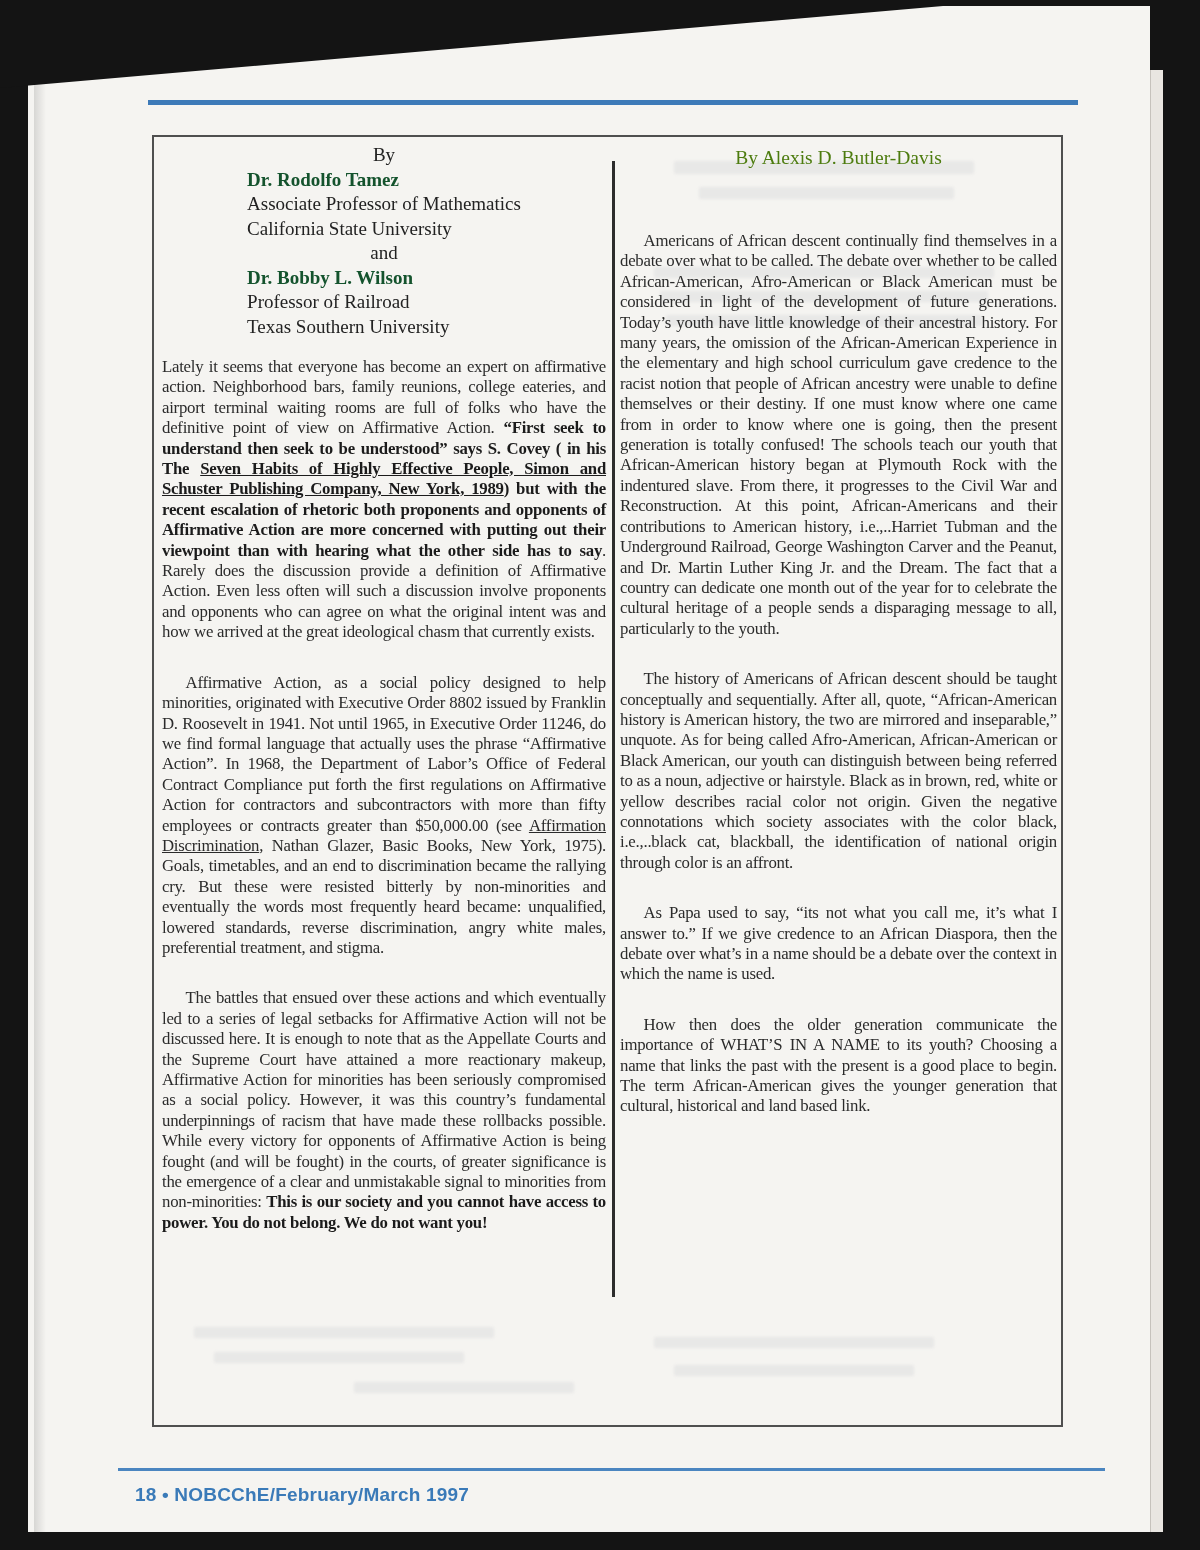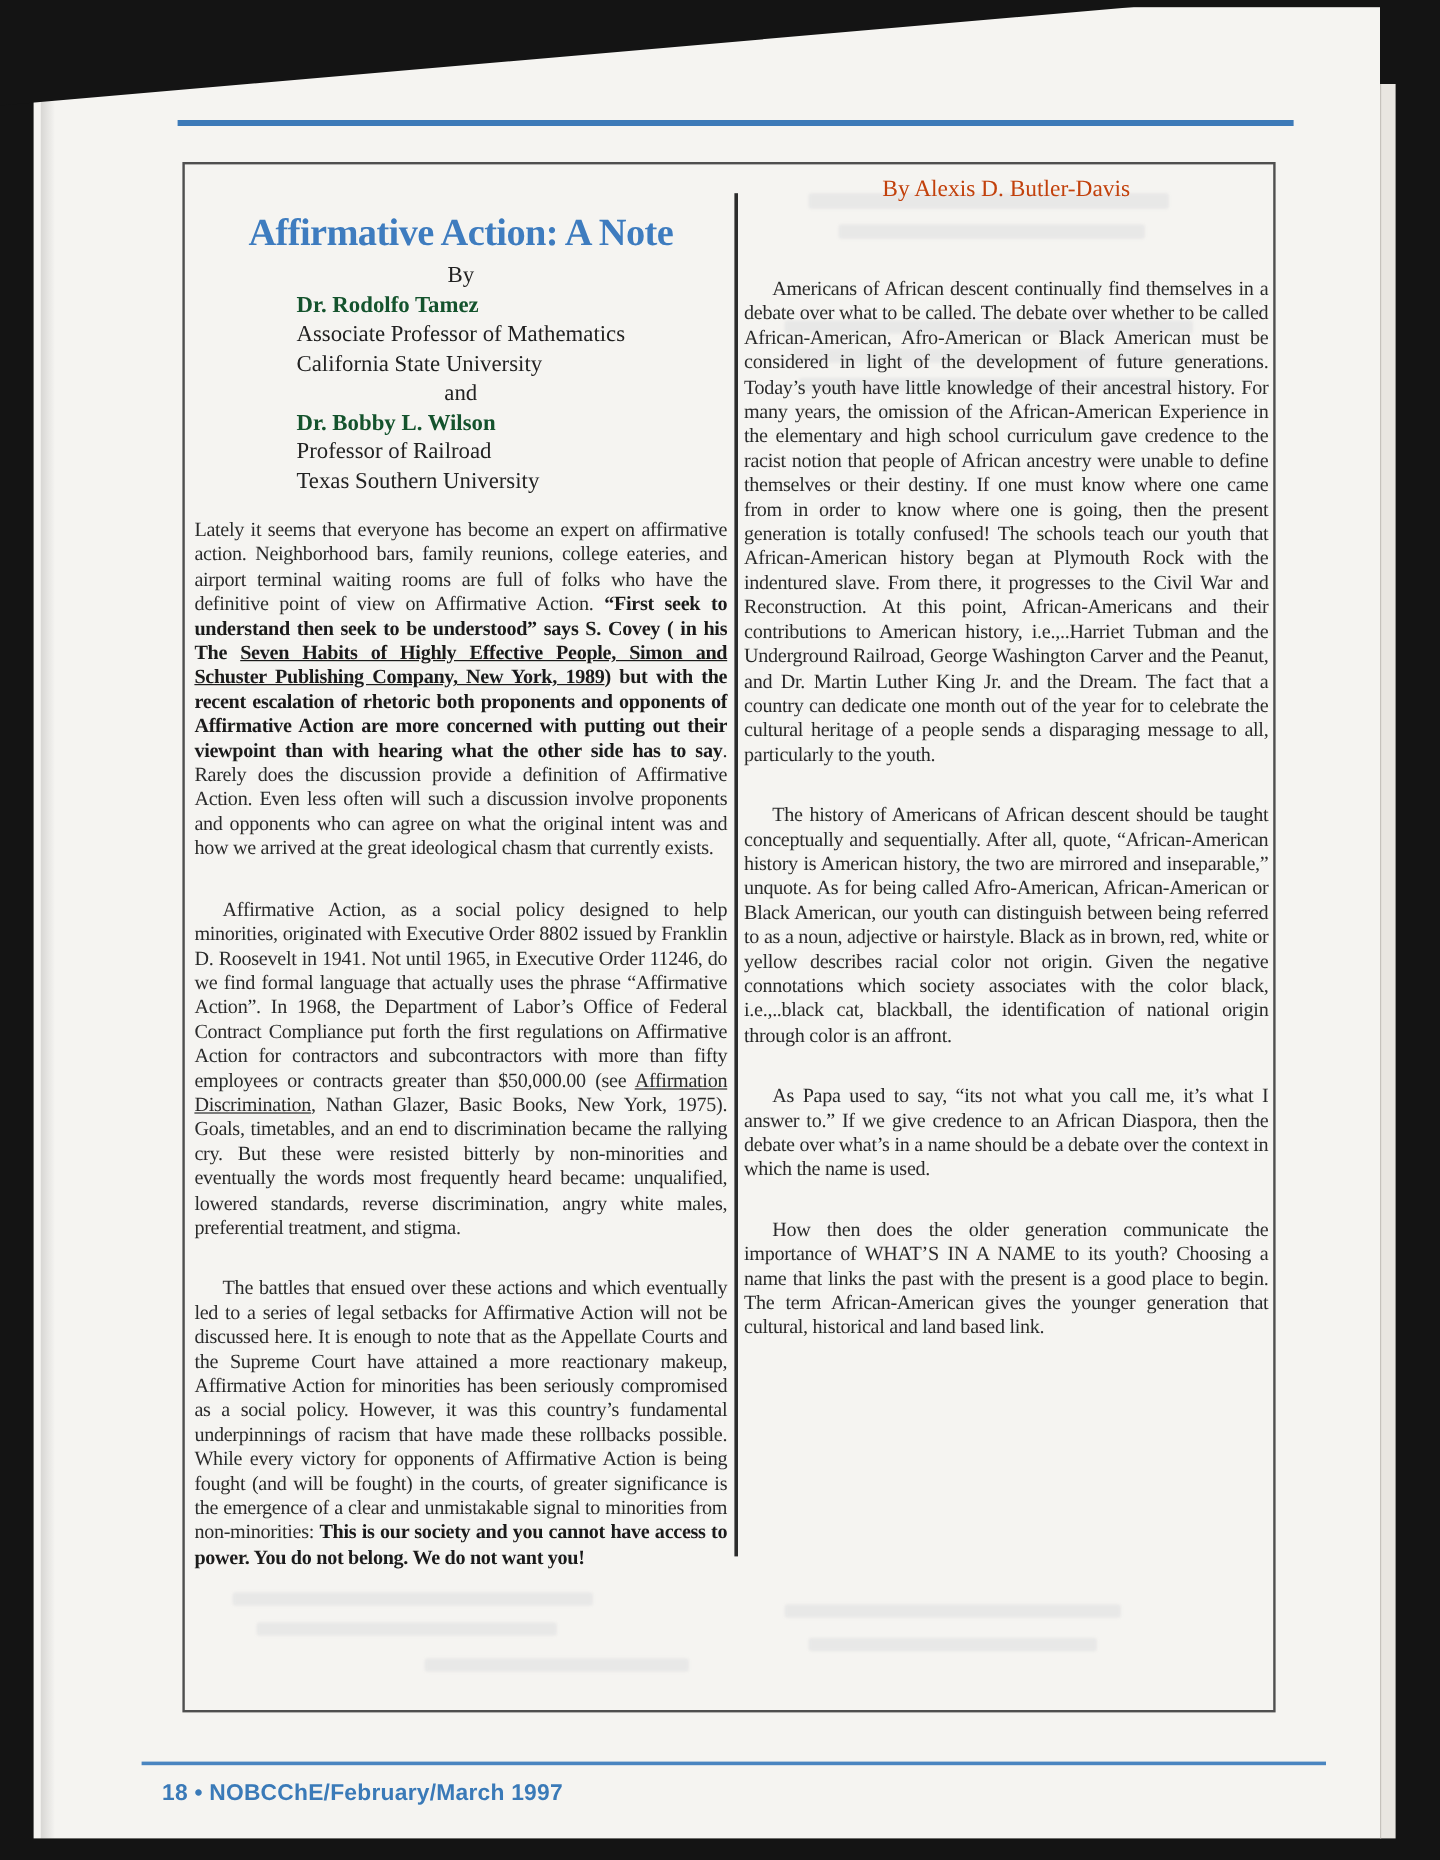--- a/index.html
+++ b/index.html
@@ -63,21 +63,21 @@
 
   .byline-block { text-align:center; margin-top:6px; }
   .byline-inner {
     display:inline-block; text-align:left;
     font-size:19px; line-height:24.5px; color:#222;
   }
   .byline-center { text-align:center; }
   .byline-name { font-weight:bold; color:#14532d; }
   .byline-simple {
     text-align:center; margin-top:10px;
-    font-size:19.5px; color:#c2410c;
+    font-size:19.5px; color:#4d7c0f;
   }
 
   .body-text {
     font-size:16.8px; line-height:20.4px; color:#2b2b2b;
     letter-spacing:-0.25px;
   }
   .col-left  .body-text { margin-top:18px; }
   .col-right .body-text { margin-top:62px; }
   .body-text p { text-align:justify; }
   .body-text p.indent { text-indent:1.4em;margin-top:30px; }
@@ -106,21 +106,20 @@
       <div class="ghost" style="left:500px; top:130px; width:340px; height:11px;"></div>
       <div class="ghost" style="left:506px; top:154px; width:328px; height:11px;"></div>
       <div class="ghost" style="left:512px; top:178px; width:316px; height:11px;"></div>
       <div class="ghost" style="left:40px;  top:1190px; width:300px; height:11px;"></div>
       <div class="ghost" style="left:60px;  top:1215px; width:250px; height:11px;"></div>
       <div class="ghost" style="left:200px; top:1245px; width:220px; height:11px;"></div>
       <div class="ghost" style="left:500px; top:1200px; width:280px; height:11px;"></div>
       <div class="ghost" style="left:520px; top:1228px; width:240px; height:11px;"></div>
 
       <div class="col-left">
-        <h1 class="article-title">Affirmative Action: A Note</h1>
         <div class="byline-block">
           <div class="byline-inner">
             <div class="byline-center">By</div>
             <div class="byline-name">Dr. Rodolfo Tamez</div>
             <div>Associate Professor of Mathematics</div>
             <div>California State University</div>
             <div class="byline-center">and</div>
             <div class="byline-name">Dr. Bobby L. Wilson</div>
             <div>Professor of Railroad</div>
             <div>Texas Southern University</div>

